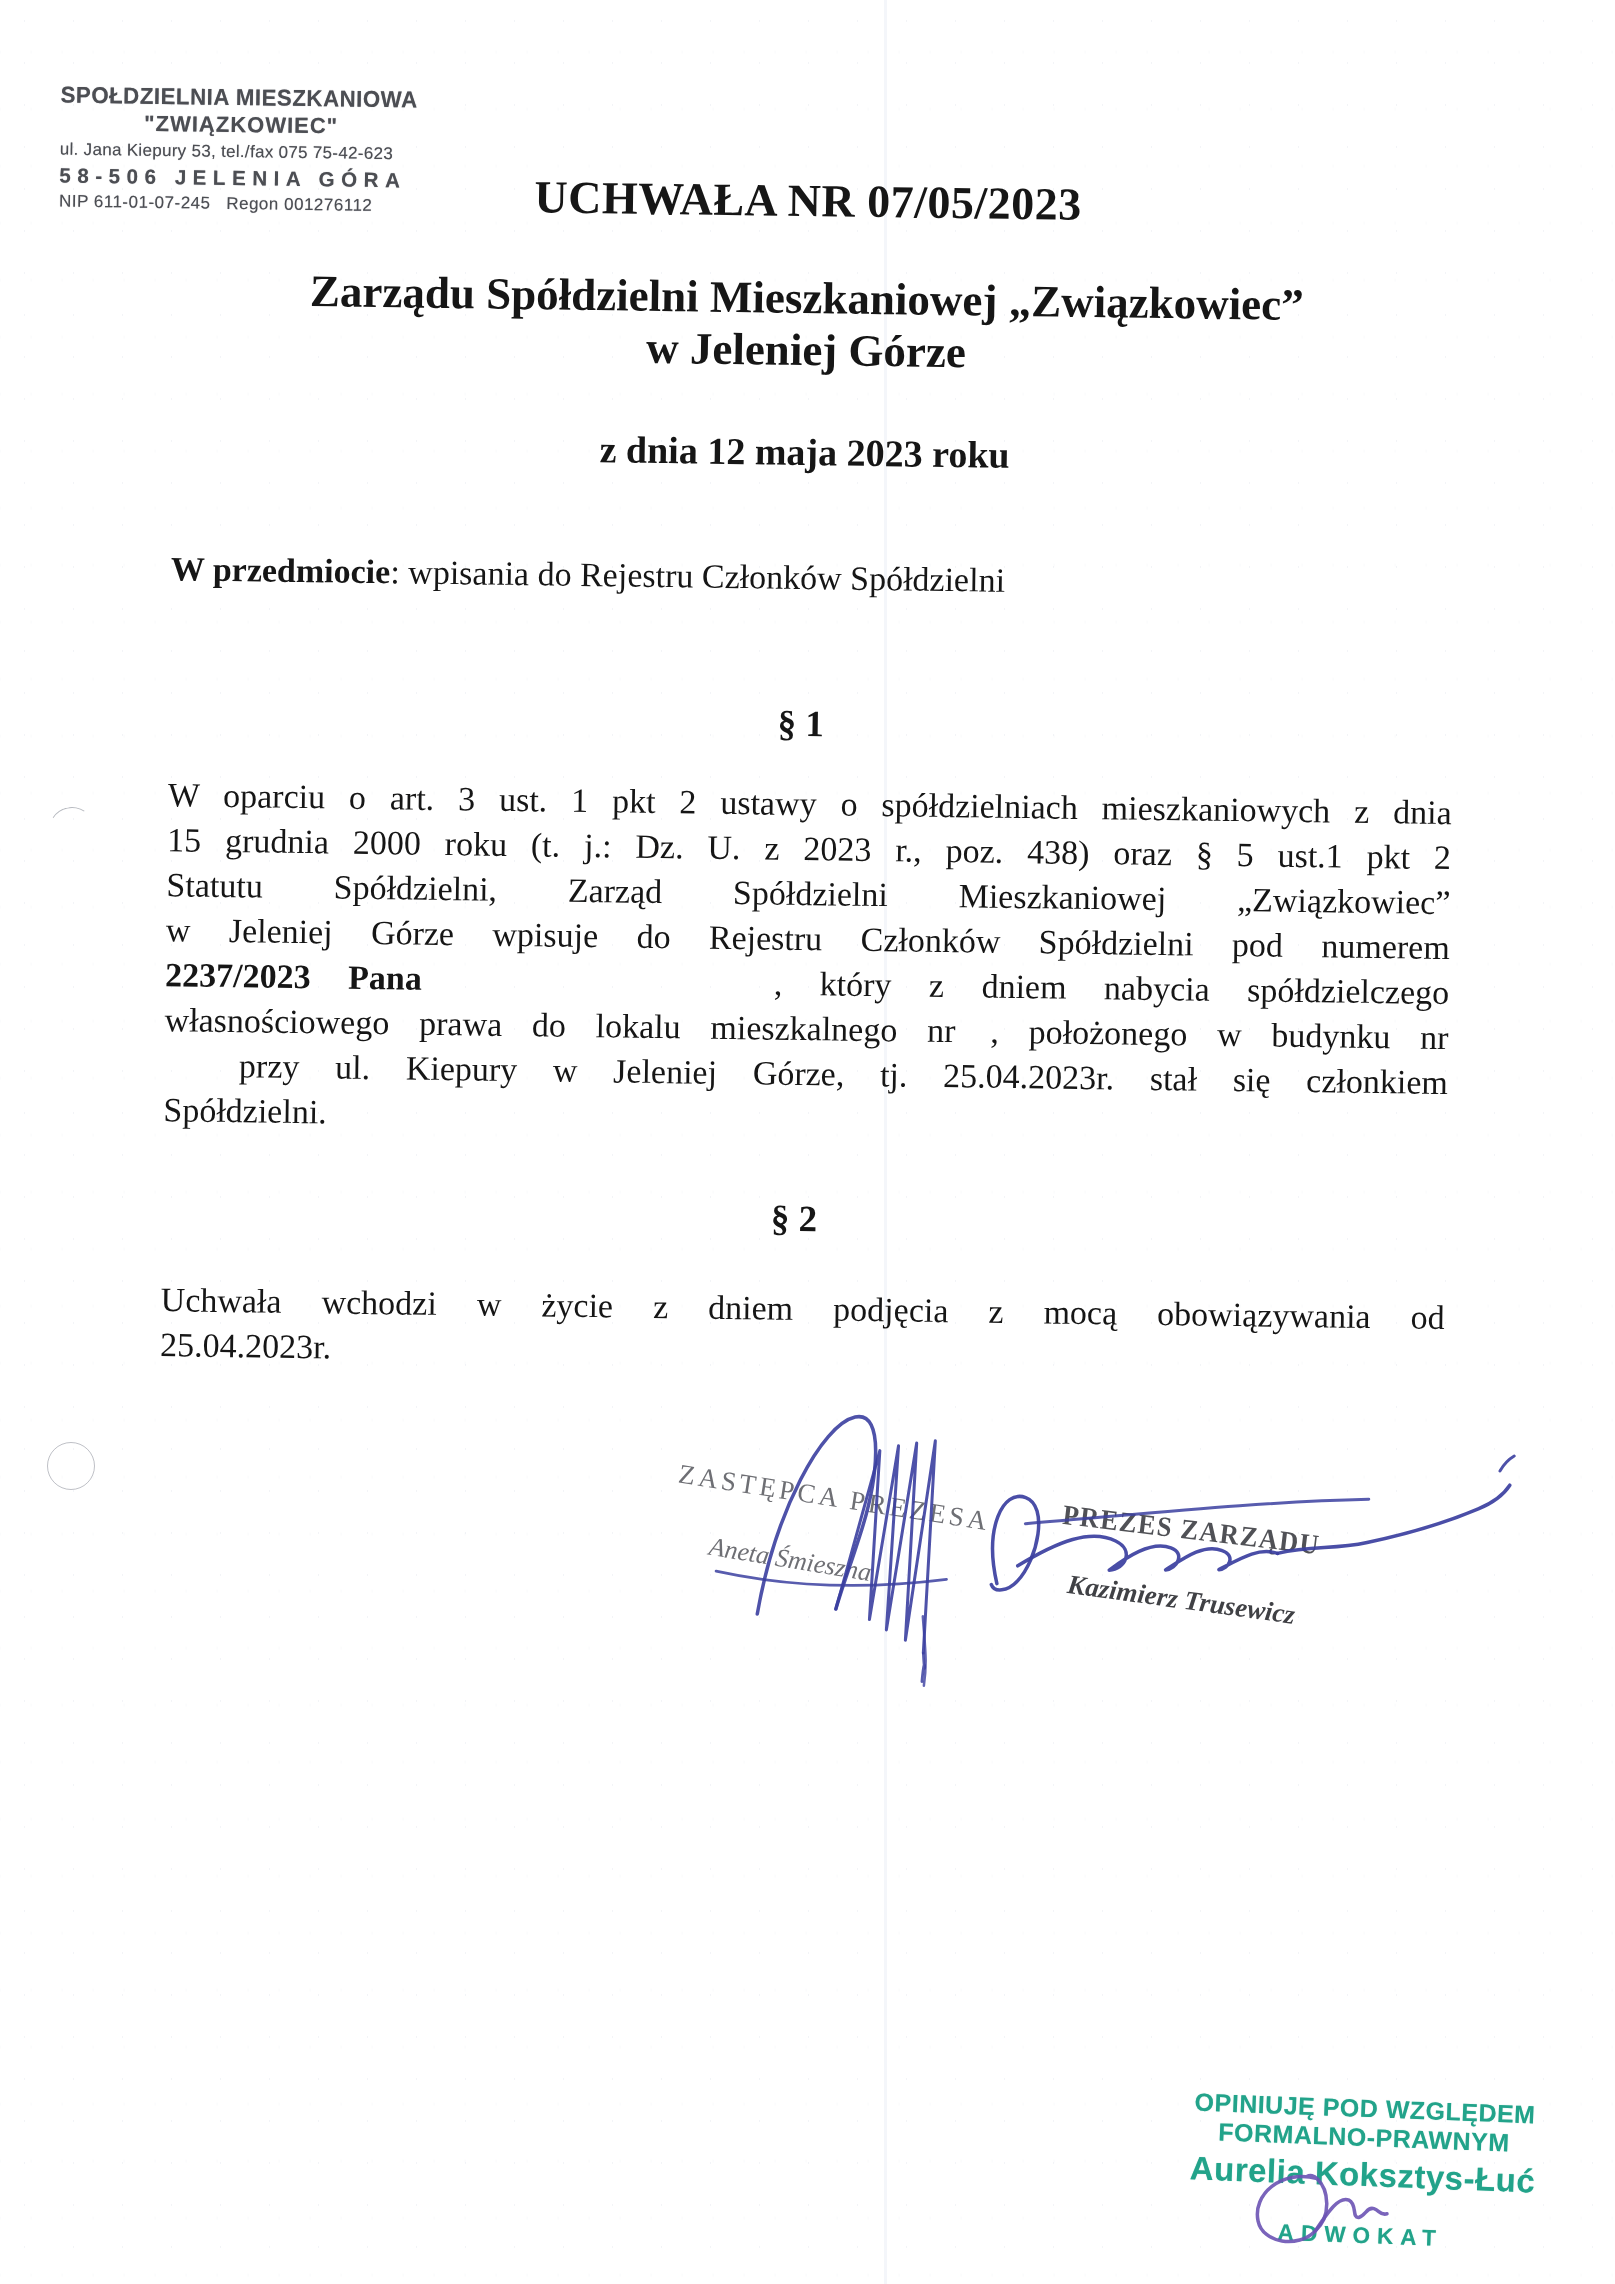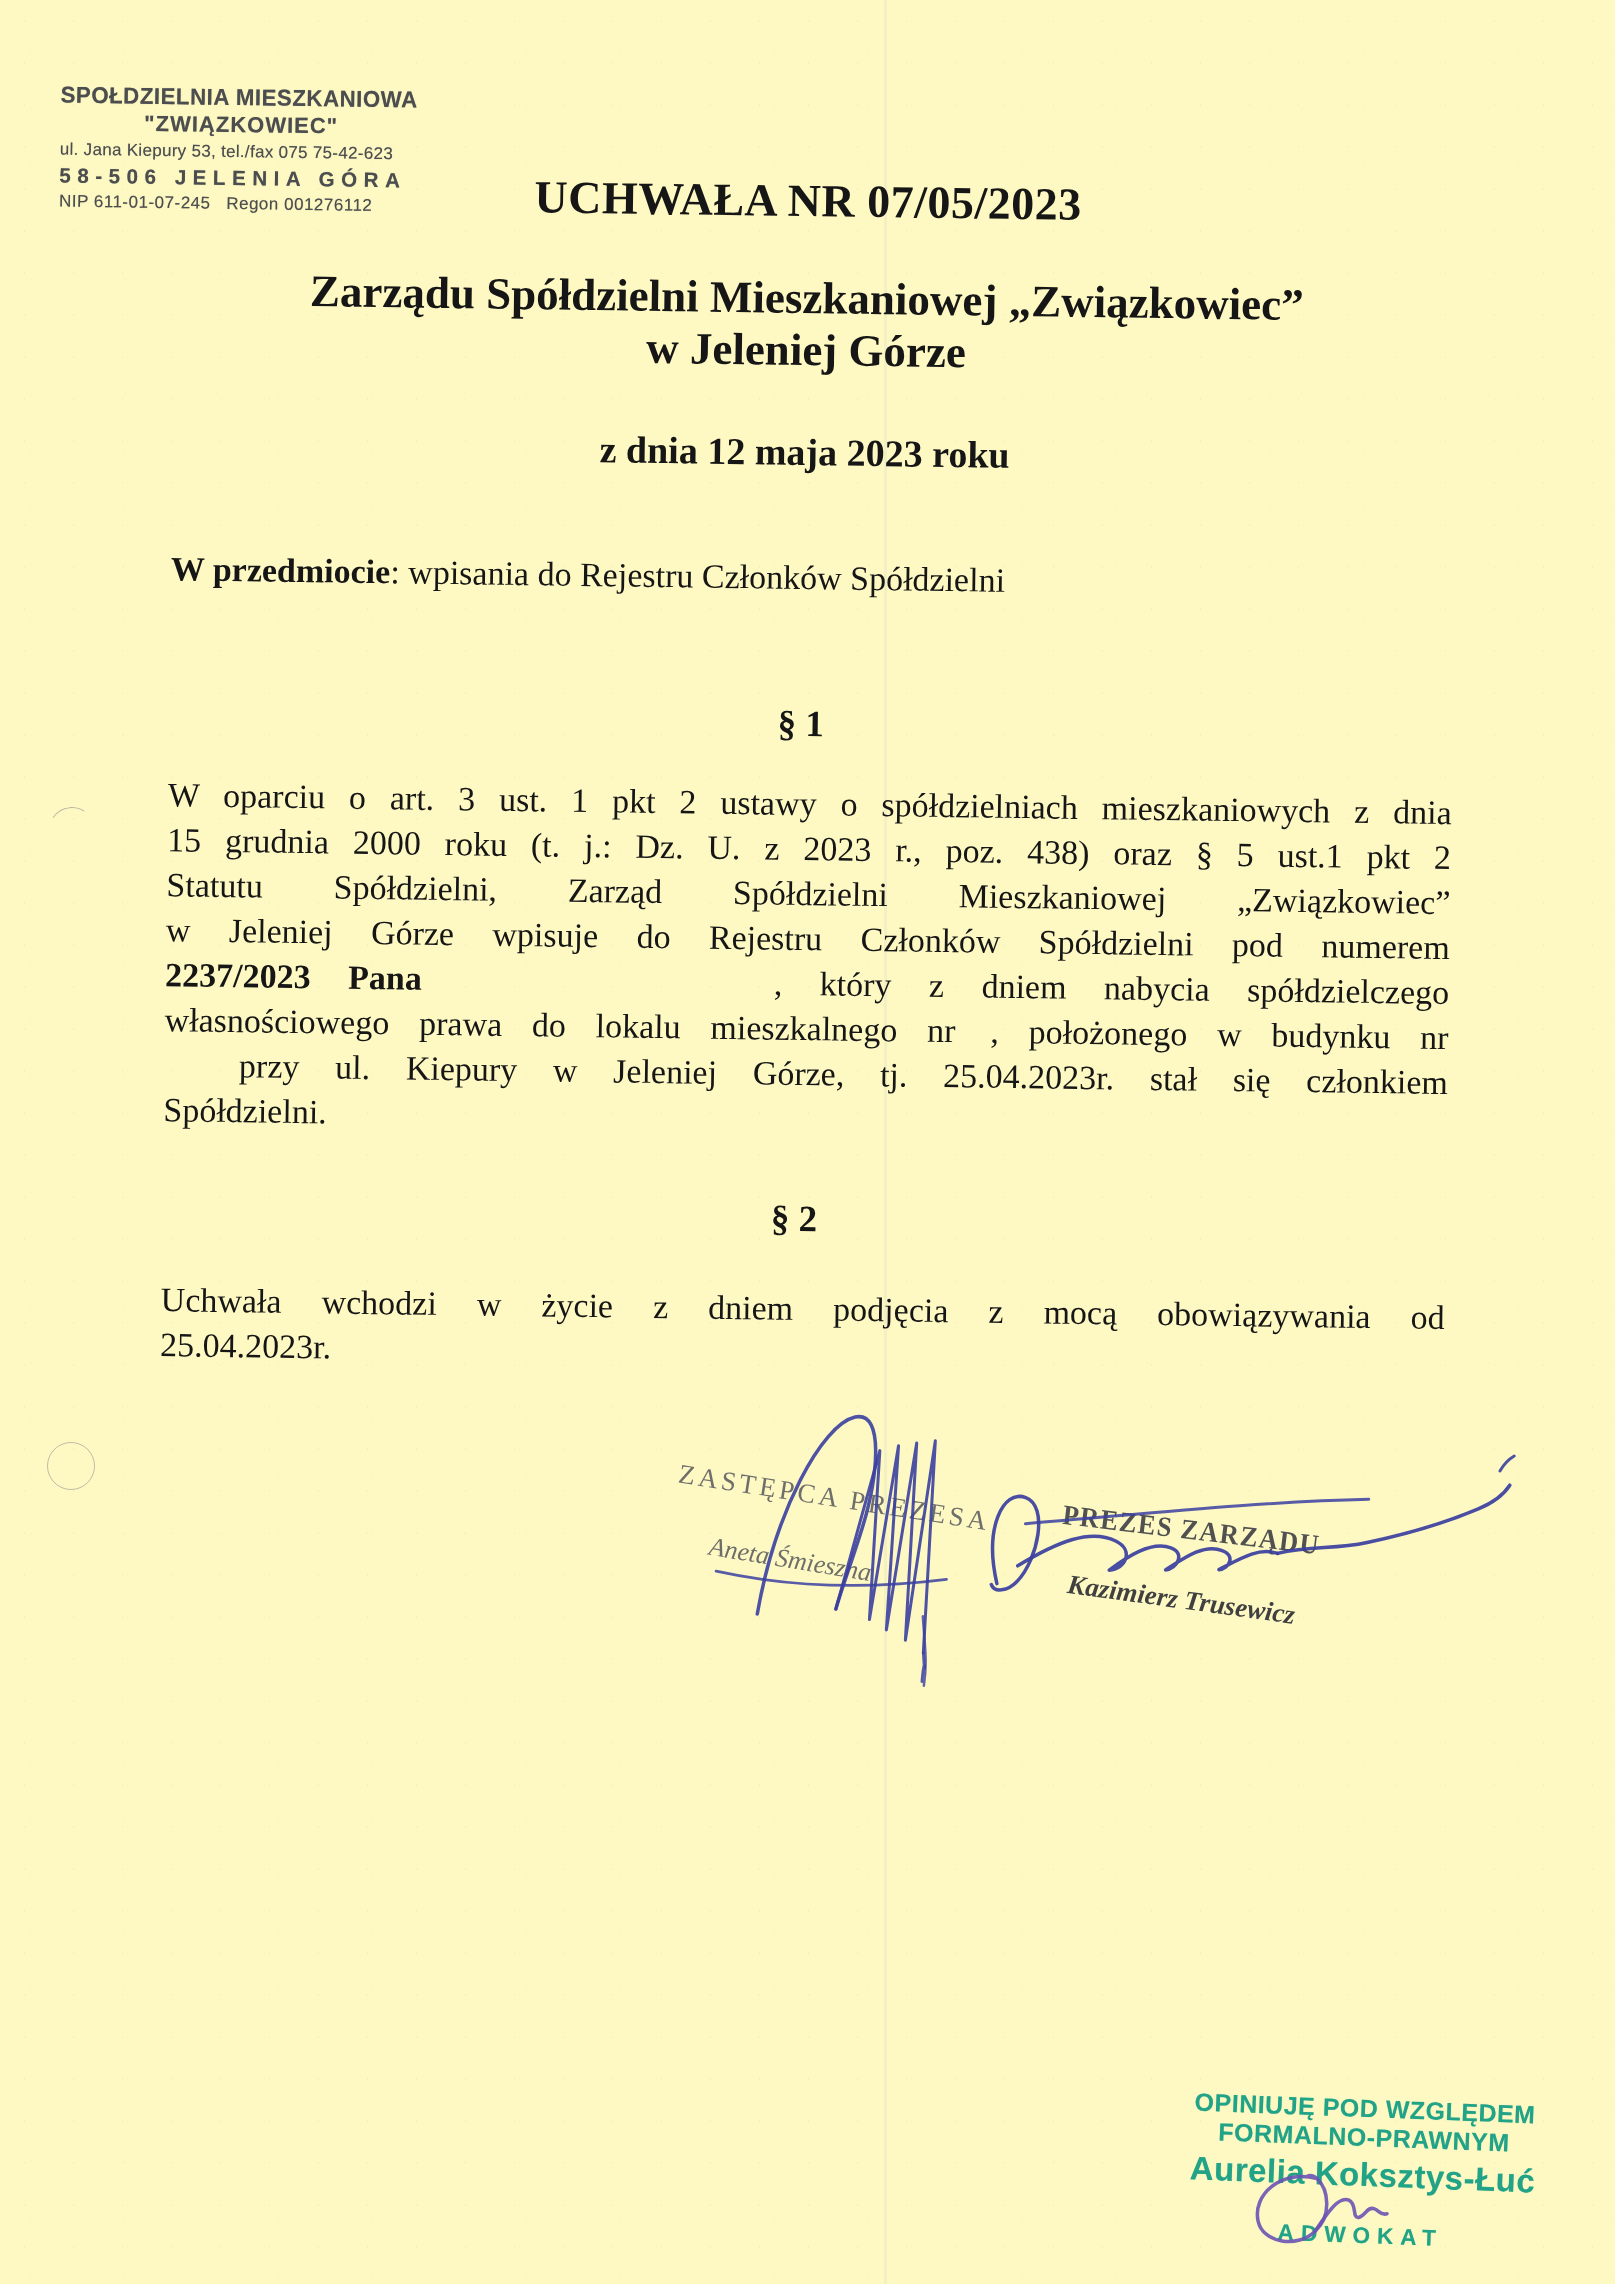--- a/index.html
+++ b/index.html
@@ -1,18 +1,18 @@
 <!DOCTYPE html>
 <html lang="pl" style="--ink-black: #161616; --stamp-gray: #3d3f45; --stamp-green: #1aa086; --ink-blue: #3b3fa0; --ink-purple: #6b53b4;font-size:8px"><head>
 <meta charset="utf-8">
 <style>
   html,body { margin:0; padding:0; background:#e8e8e6; }
   .page {
     position:relative; width:1616px; height:2284px;
-    background:#fef9c3; overflow:hidden;
+    background:#ffffff; overflow:hidden;
     font-family:"Liberation Serif","DejaVu Serif",serif;
     color:var(--ink-black,#161616);
   }
   
   .speckle { position:absolute; inset:0; pointer-events:none;
     background-image:
       radial-gradient(rgba(90,110,150,.07) 0.6px, transparent 0.9px),
       radial-gradient(rgba(120,130,160,.05) 0.5px, transparent 0.8px);
     background-size:49px 42px, 31px 57px;
     background-position:0 0, 15.6px 23.6px; }

